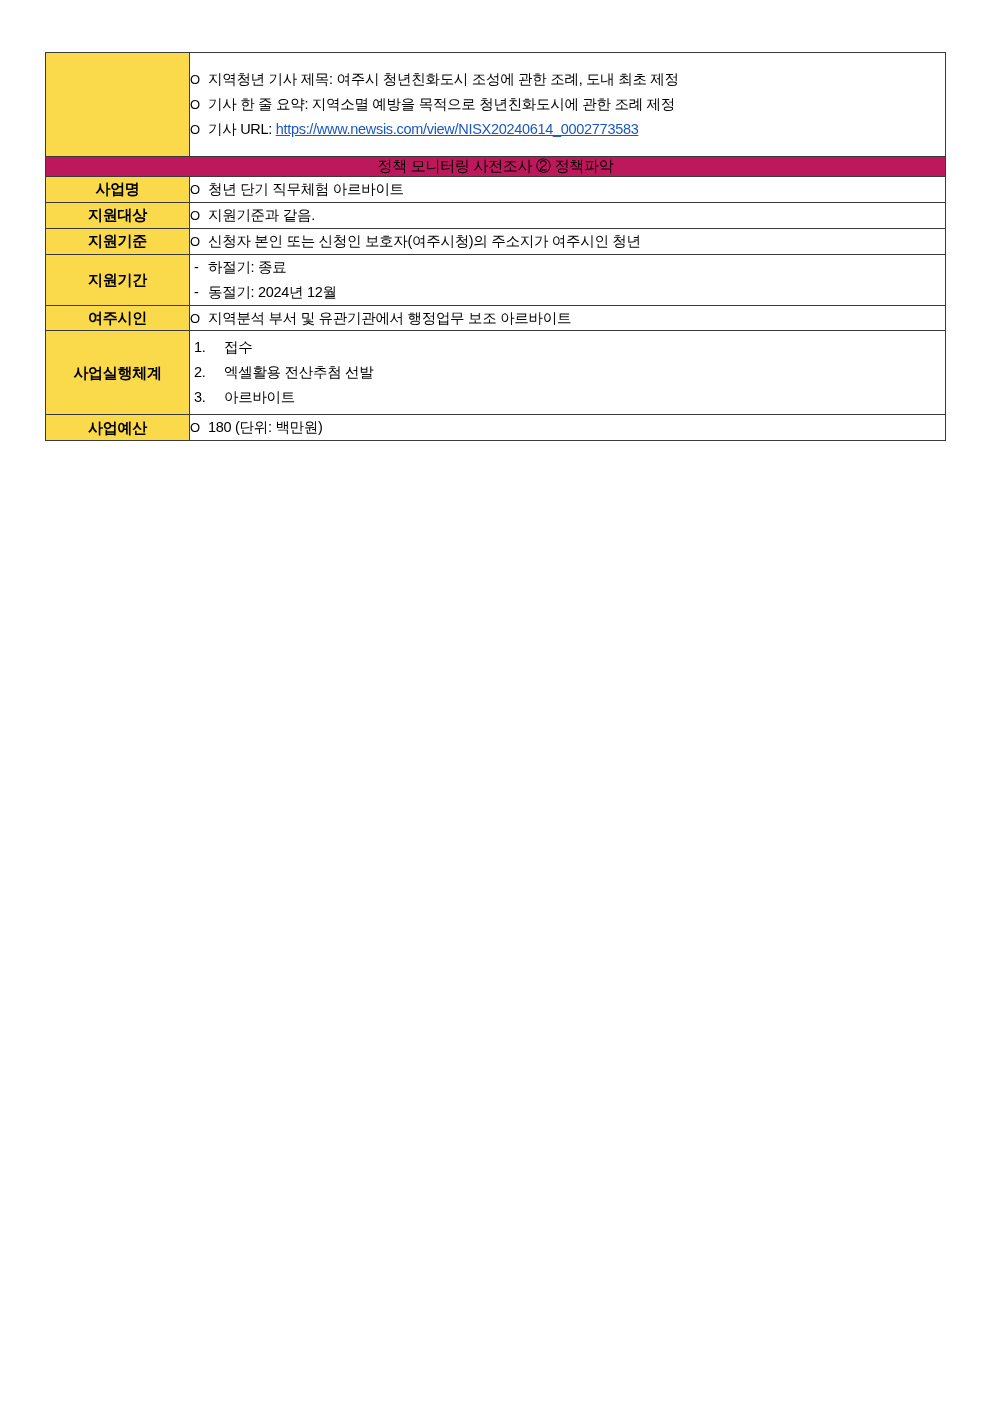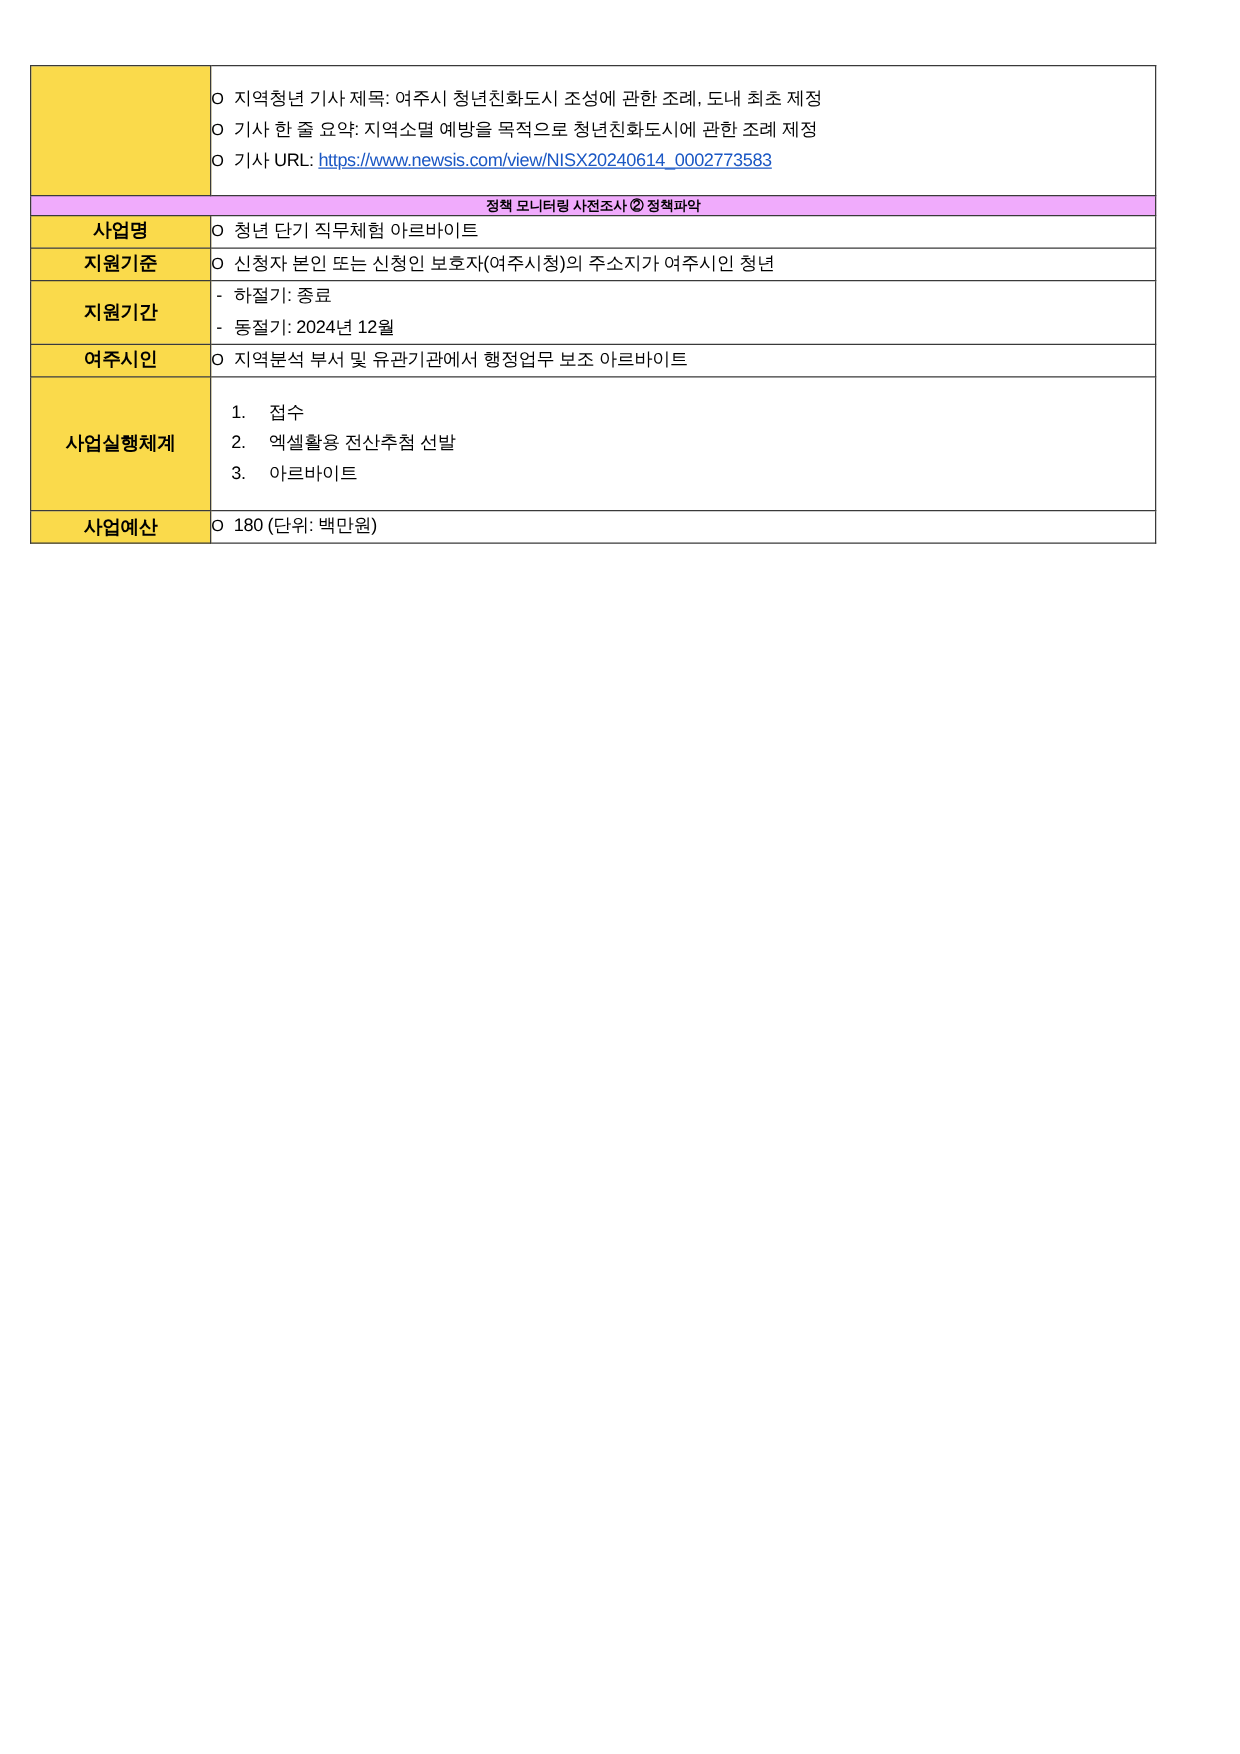--- a/index.html
+++ b/index.html
@@ -9,21 +9,21 @@
   }
   body {
     width: 992px;
     height: 1403px;
     font-family: "Liberation Sans", sans-serif;
     color: #000000;
     position: relative;
   }
   .page {
     position: absolute;
-    left: 24px;
+    left: 45px;
     top: 52px;
     width: 900px;
   }
   table.doc {
     border-collapse: collapse;
     width: 900px;
     table-layout: fixed;
   }
   table.doc td {
     border: 1px solid #3a3a3a;
@@ -39,24 +39,24 @@
     letter-spacing: -0.3px;
     width: 144px;
   }
   .content-cell {
     padding: 10px 12px 10px 14px;
     font-size: 14.5px;
     line-height: 1.72;
     letter-spacing: -0.3px;
   }
   .banner-cell {
-    background: #f0abfc;
+    background: #be185d;
     text-align: center;
-    font-weight: bold;
-    font-size: 11px;
+    font-weight: normal;
+    font-size: 15px;
     letter-spacing: -0.3px;
     padding: 8px 0 8px 0;
   }
   .line {
     display: block;
     white-space: nowrap;
   }
   .bullet-o::before {
     content: "O";
     display: inline-block;
@@ -64,21 +64,21 @@
     font-size: 13px;
     vertical-align: baseline;
   }
   .bullet-dash::before {
     content: "-";
     display: inline-block;
     width: 14px;
     padding-left: 4px;
   }
   .num-list {
-    margin: 16px;
+    margin: 4px;
     padding: 0 0 0 0;
     list-style: none;
   }
   .num-list li {
     display: block;
     white-space: nowrap;
     font-size: 14.5px;
     line-height: 1.72;
   }
   .num-list li .num {
@@ -117,20 +117,26 @@
         <td class="banner-cell" colspan="2">정책 모니터링 사전조사 ② 정책파악</td>
       </tr>
 
       <tr>
         <td class="label-cell">사업명</td>
         <td class="content-cell">
           <span class="line bullet-o"><span>청년 단기 직무체험 아르바이트</span></span>
         </td>
       </tr>
 
+      <tr>
+        <td class="label-cell">지원대상</td>
+        <td class="content-cell">
+          <span class="line bullet-o"><span>지원기준과 같음.</span></span>
+        </td>
+      </tr>
 
       <tr>
         <td class="label-cell">지원기준</td>
         <td class="content-cell">
           <span class="line bullet-o"><span>신청자 본인 또는 신청인 보호자(여주시청)의 주소지가 여주시인 청년</span></span>
         </td>
       </tr>
 
       <tr>
         <td class="label-cell">지원기간</td>

